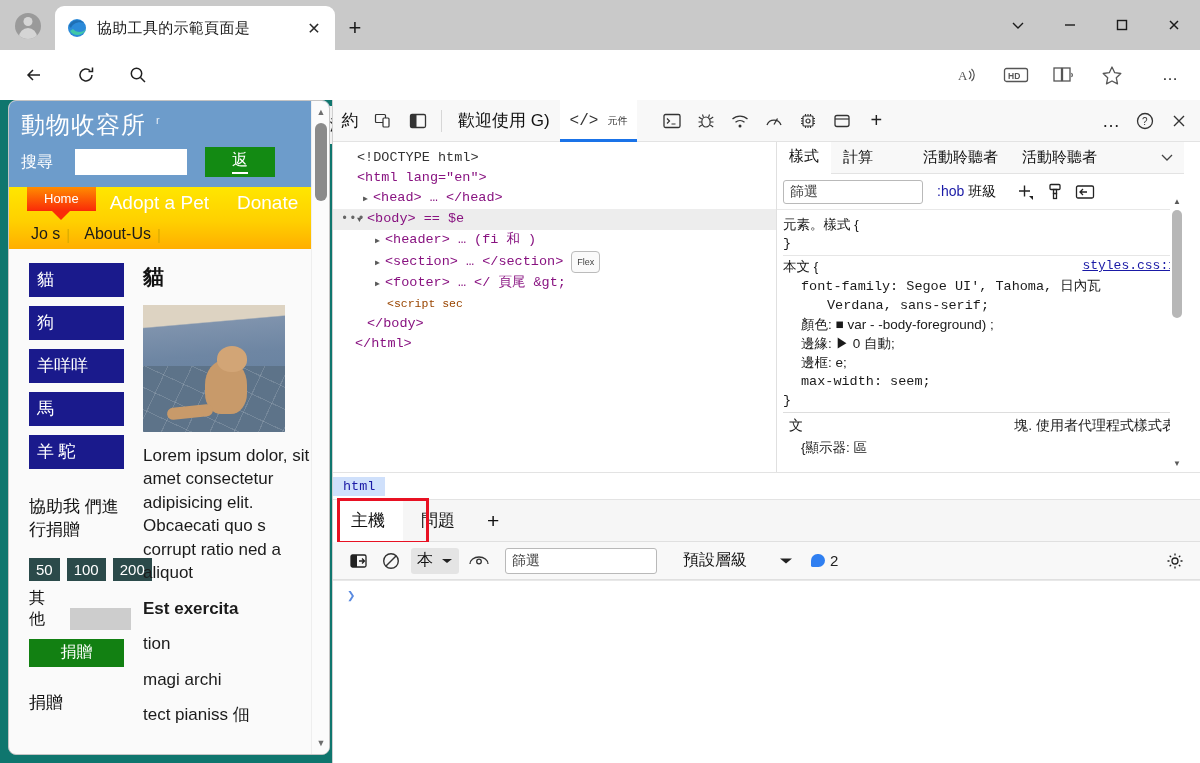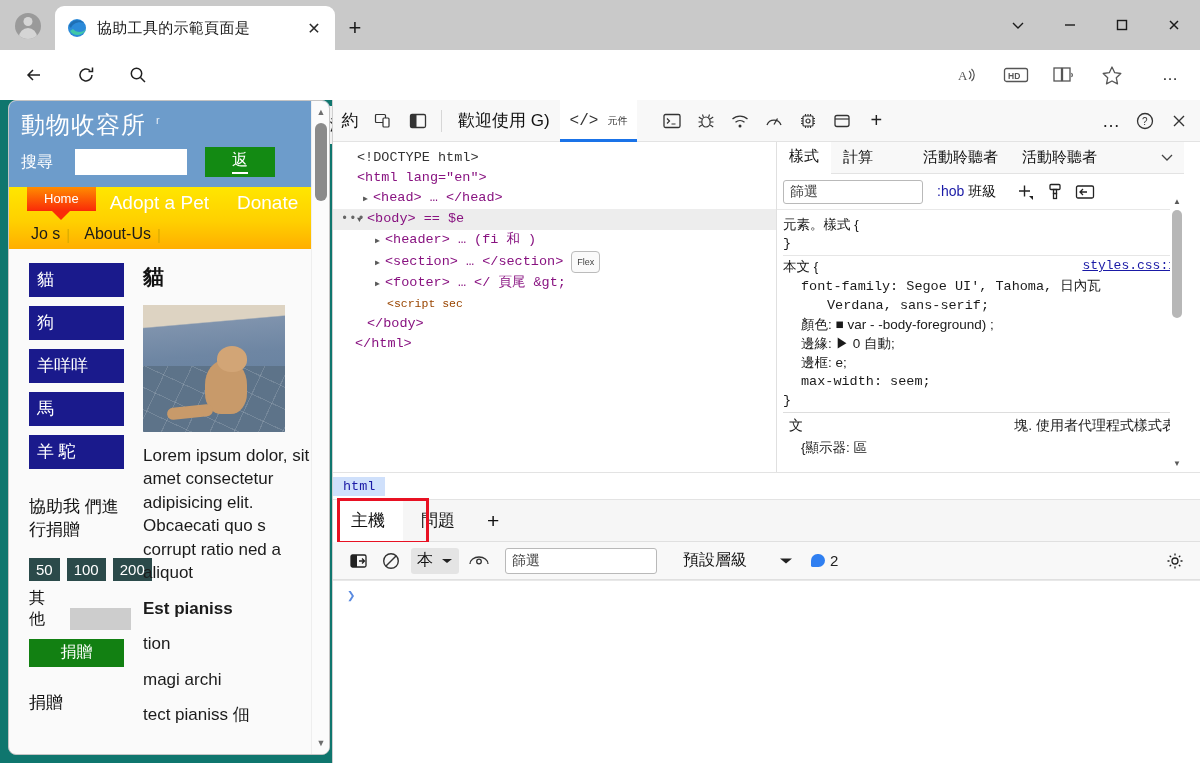--- a/index.html
+++ b/index.html
@@ -374,21 +374,21 @@
         </div>
       </div>
 
       <div class="article">
         <h2>貓</h2>
         <div class="cat-photo">
           <div class="tile"></div>
           <div class="cat"></div>
         </div>
         <p>Lorem ipsum dolor, sit amet consectetur adipisicing elit. Obcaecati quo s corrupt ratio ned a aliquot</p>
-        <p class="bold">Est pianiss</p>
+        <p class="bold">Est exercita</p>
         <p>tion</p>
         <p>magi archi</p>
         <p>tect pianiss 佃</p>
       </div>
     </div>
 
     <div class="vp-scroll">
       <div class="arrow up">▲</div>
       <div class="thumb"></div>
       <div class="arrow down">▼</div>

